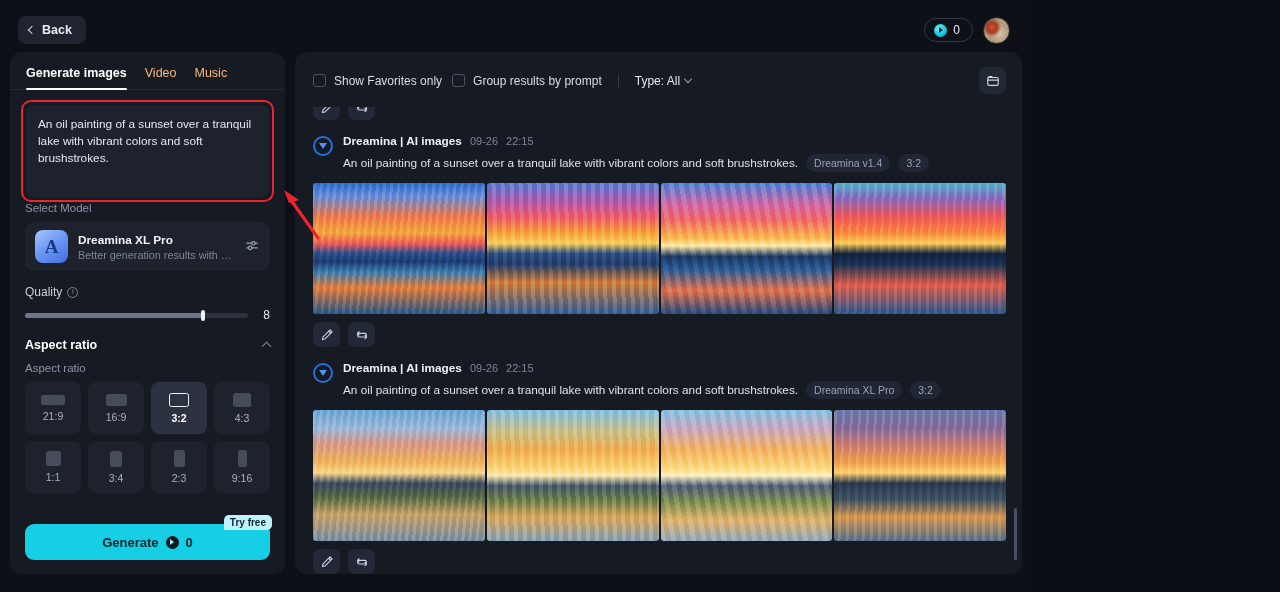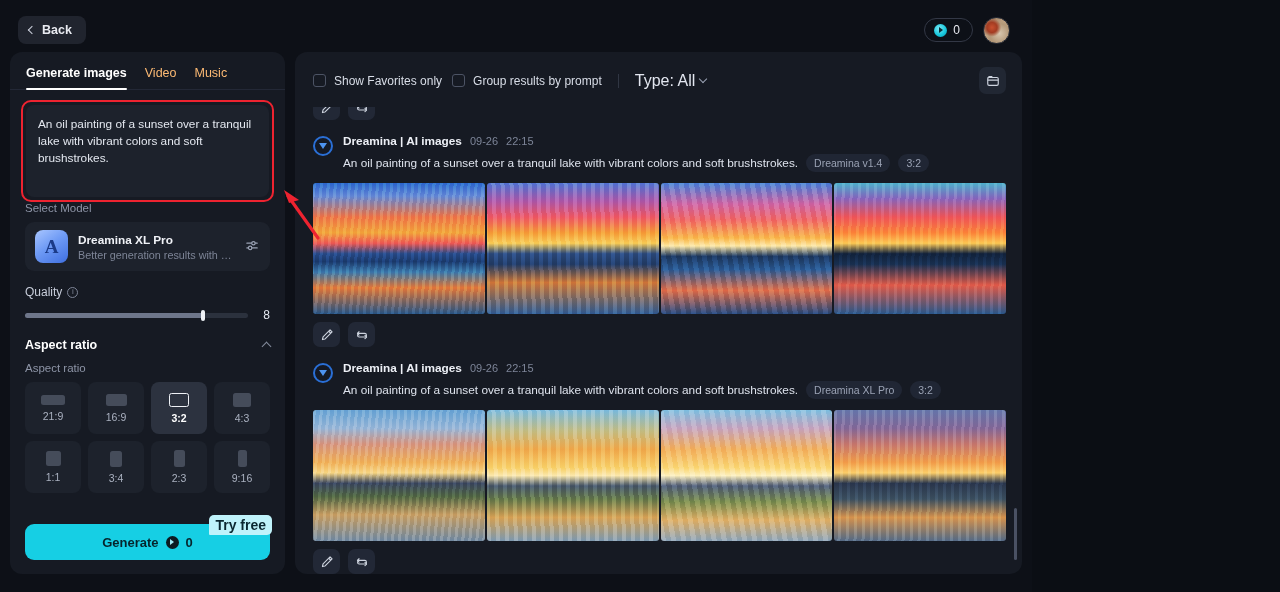--- a/index.html
+++ b/index.html
@@ -228,21 +228,21 @@
   }
   .gen-coin::after {
     content: ""; position: absolute; left: 4.5px; top: 3px;
     border-left: 4px solid #9fe9f5;
     border-top: 3.2px solid transparent;
     border-bottom: 3.2px solid transparent;
   }
   .try-free {
     position: absolute; right: -2px; top: -9px;
     background: #bff3fb; color: #0a2730;
-    font-size: 14px; font-weight: bold;
+    font-size: 10px; font-weight: bold;
     padding: 2px 6px; border-radius: 5px 5px 5px 1px;
   }
 
   .red-arrow { position: absolute; left: 278px; top: 186px; }
 
   
   .right-panel {
     flex: 1; background: #161a23; border-radius: 12px;
     display: flex; flex-direction: column; overflow: hidden;
     position: relative;
@@ -253,21 +253,21 @@
   }
   .chk-item { display: flex; align-items: center; gap: 8px; cursor: pointer; }
   .chk {
     width: 13px; height: 13px; border-radius: 3px;
     border: 1.4px solid #4c5364; background: transparent;
   }
   .chk-label { font-size: 12px; color: #d8dde7; }
   .divider-v { width: 1px; height: 14px; background: #303643; margin: 0 6px; }
   .type-sel {
     display: flex; align-items: center; gap: 5px;
-    font-size: 16px; color: #e2e6ef; cursor: pointer;
+    font-size: 12px; color: #e2e6ef; cursor: pointer;
   }
   .chev-down-sm {
     width: 6px; height: 6px;
     border-right: 1.4px solid #9aa2b4;
     border-bottom: 1.4px solid #9aa2b4;
     transform: rotate(45deg); margin-bottom: 3px;
   }
   .panel-btn {
     margin-left: auto;
     width: 27px; height: 27px; border-radius: 7px;

